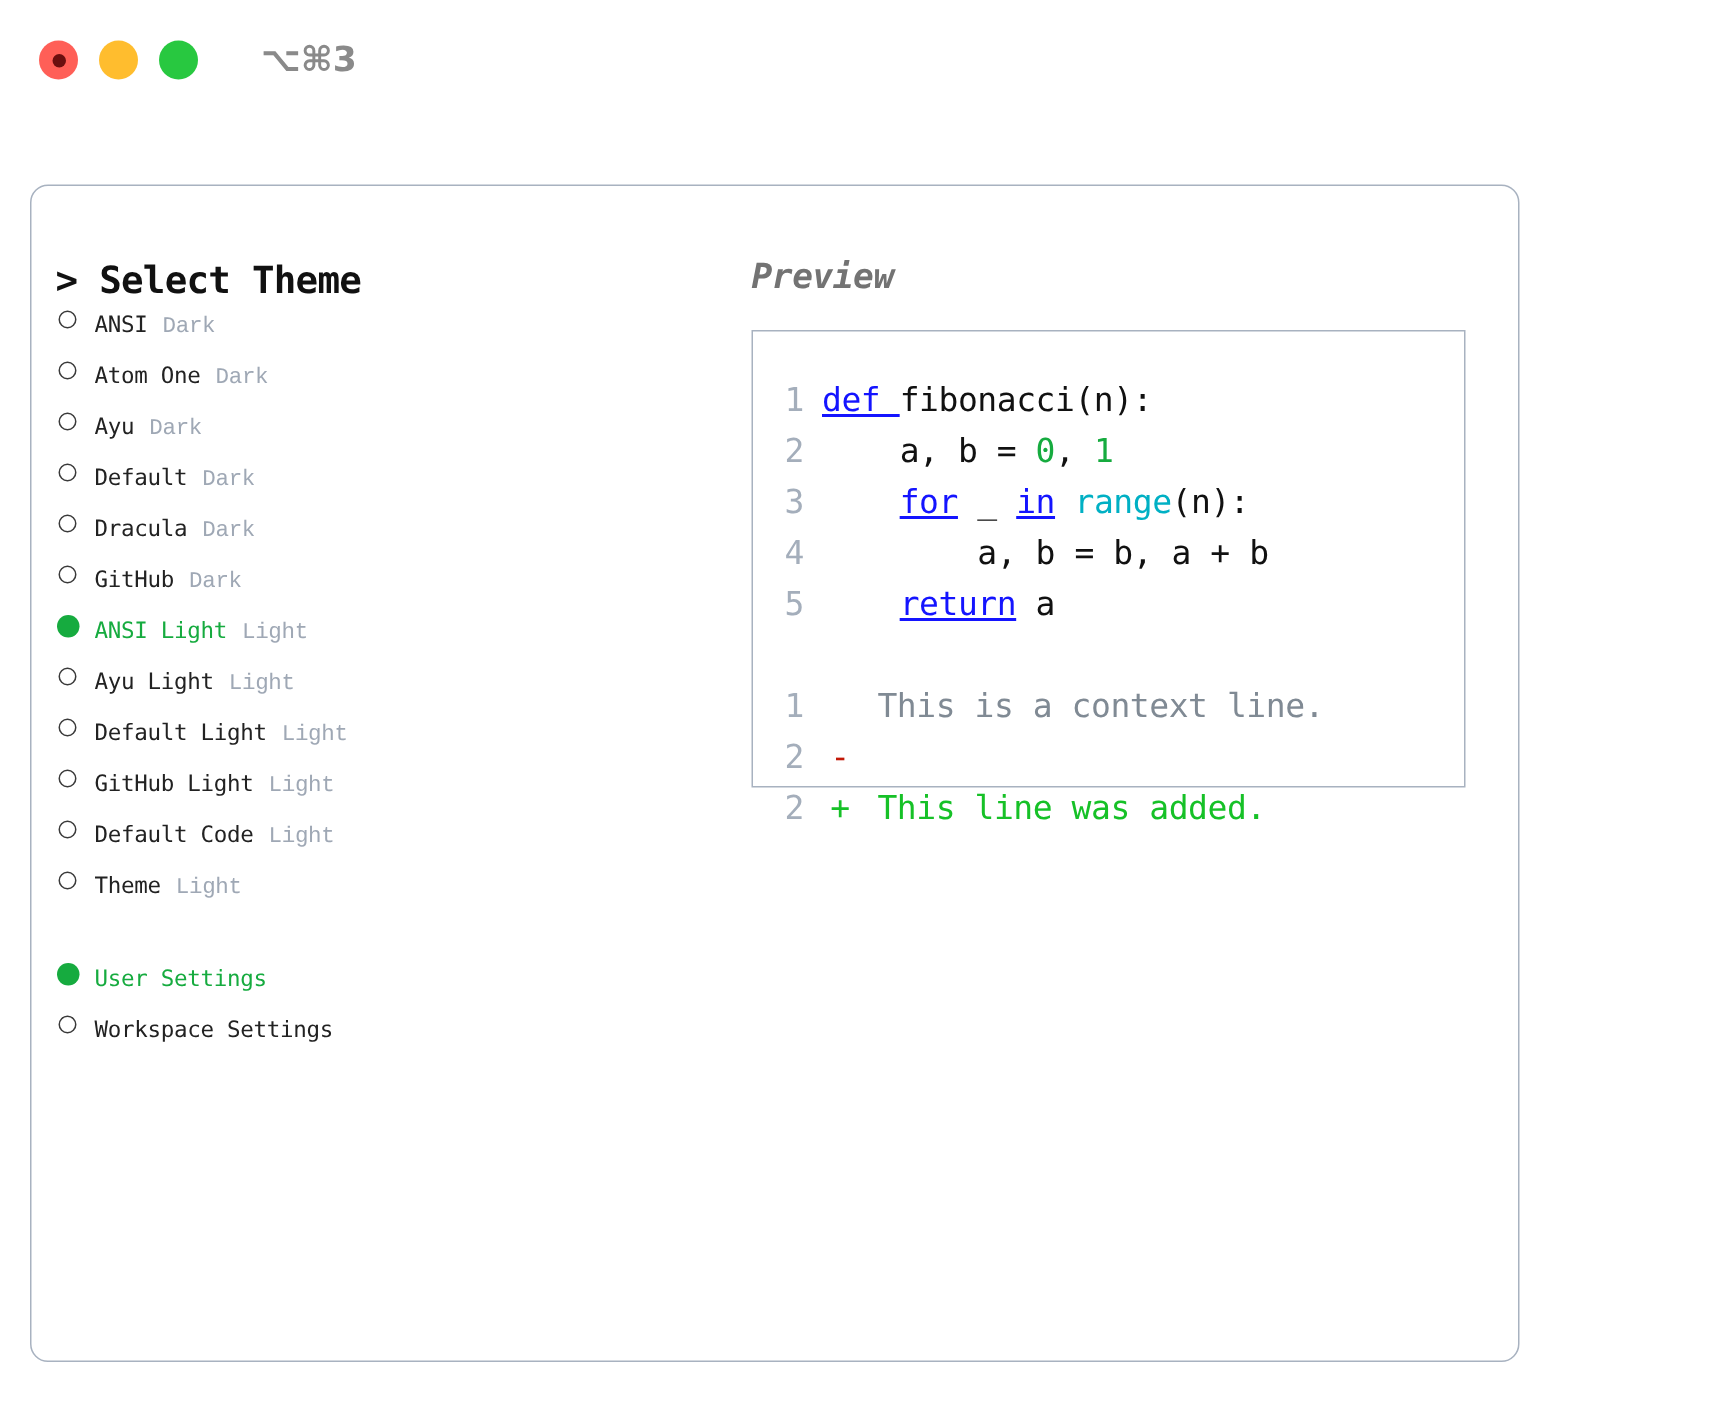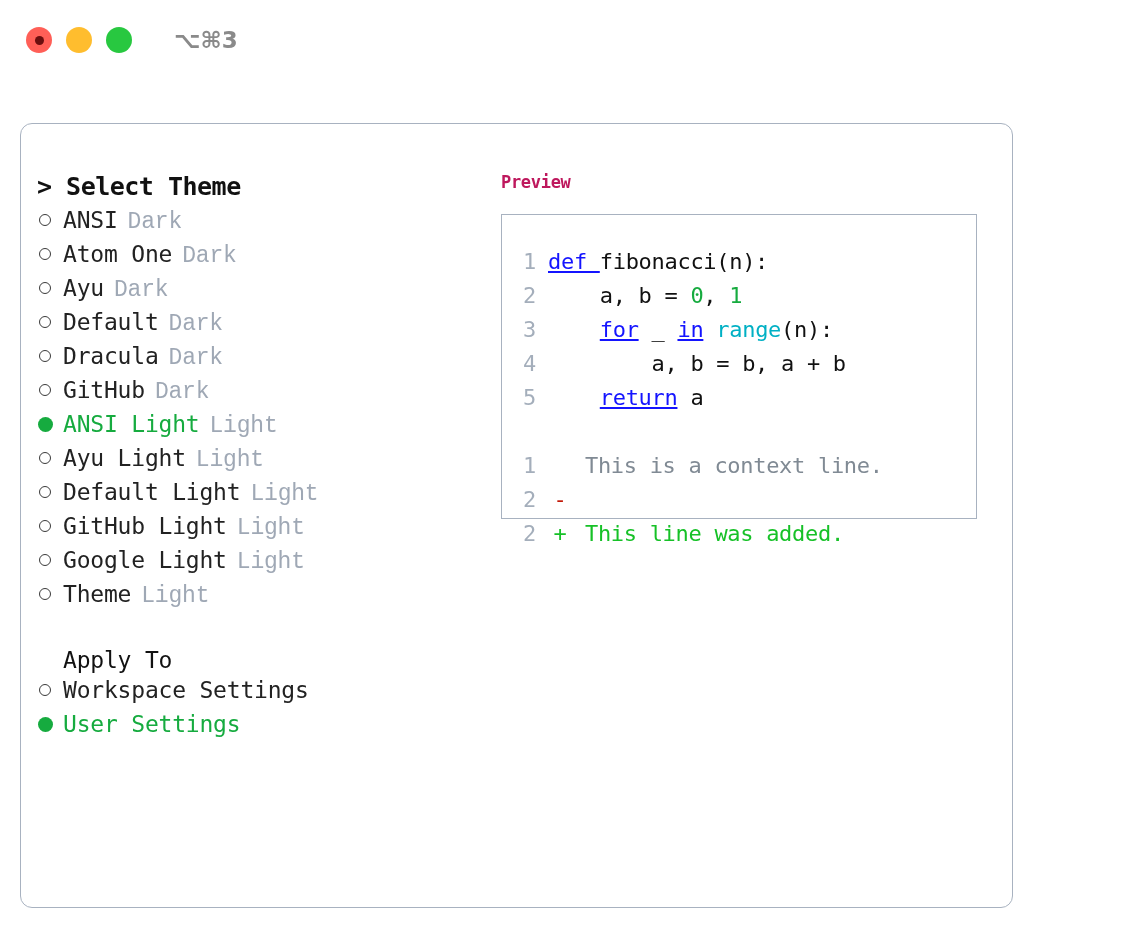--- a/index.html
+++ b/index.html
@@ -97,21 +97,21 @@
     font-weight: 700;
     color: #111111;
     letter-spacing: -0.5px;
     margin-bottom: 6px;
     white-space: pre;
   }
   .opt {
     display: flex;
     align-items: baseline;
     height: 34px;
-    font-size: 23px;
+    font-size: 15px;
     white-space: pre;
     letter-spacing: -0.2px;
   }
   .marker {
     width: 26px;
     flex: none;
     display: inline-block;
     position: relative;
   }
   .dot-hollow::before {
@@ -156,25 +156,26 @@
   }
 
   
   #right {
     position: absolute;
     left: 480px;
     top: 48px;
     width: 500px;
   }
   #preview-title {
-    font-size: 17px;
+    font-size: 23px;
     font-weight: 700;
-    color: #be185d;
+    color: #737373;
     letter-spacing: -0.3px;
     margin-bottom: 22px;
+    font-style: italic;
   }
   #codebox {
     width: 476px;
     height: 305px;
     border: 1.6px solid #a8b2c0;
     box-sizing: border-box;
     background: #ffffff;
     padding: 34px 0 0 0;
   }
   .crow {
@@ -228,31 +229,30 @@
             <div class="opt"><span class="marker dot-hollow"></span><span class="label">ANSI</span><span class="variant">Dark</span></div>
             <div class="opt"><span class="marker dot-hollow"></span><span class="label">Atom One</span><span class="variant">Dark</span></div>
             <div class="opt"><span class="marker dot-hollow"></span><span class="label">Ayu</span><span class="variant">Dark</span></div>
             <div class="opt"><span class="marker dot-hollow"></span><span class="label">Default</span><span class="variant">Dark</span></div>
             <div class="opt"><span class="marker dot-hollow"></span><span class="label">Dracula</span><span class="variant">Dark</span></div>
             <div class="opt"><span class="marker dot-hollow"></span><span class="label">GitHub</span><span class="variant">Dark</span></div>
             <div class="opt"><span class="marker dot-filled"></span><span class="label-sel">ANSI Light</span><span class="variant">Light</span></div>
             <div class="opt"><span class="marker dot-hollow"></span><span class="label">Ayu Light</span><span class="variant">Light</span></div>
             <div class="opt"><span class="marker dot-hollow"></span><span class="label">Default Light</span><span class="variant">Light</span></div>
             <div class="opt"><span class="marker dot-hollow"></span><span class="label">GitHub Light</span><span class="variant">Light</span></div>
-            <div class="opt"><span class="marker dot-hollow"></span><span class="label">Google Light</span><span class="variant">Light</span></div>
+            <div class="opt"><span class="marker dot-hollow"></span><span class="label">Default Code</span><span class="variant">Light</span></div>
             <div class="opt"><span class="marker dot-hollow"></span><span class="label">Theme</span><span class="variant">Light</span></div>
           </div>
 
         <div class="spacer-sm"></div>
 
-        <div class="section-title">Apply To</div>
 
         <div id="apply-list">
+            <div class="opt"><span class="marker dot-filled"></span><span class="label-sel">User Settings</span></div>
             <div class="opt"><span class="marker dot-hollow"></span><span class="label">Workspace Settings</span></div>
-            <div class="opt"><span class="marker dot-filled"></span><span class="label-sel">User Settings</span></div>
           </div>
 
         <div class="spacer-md"></div>
 
       </div>
 
       <div id="right">
         <div id="preview-title">Preview</div>
 
         <div id="codebox">

